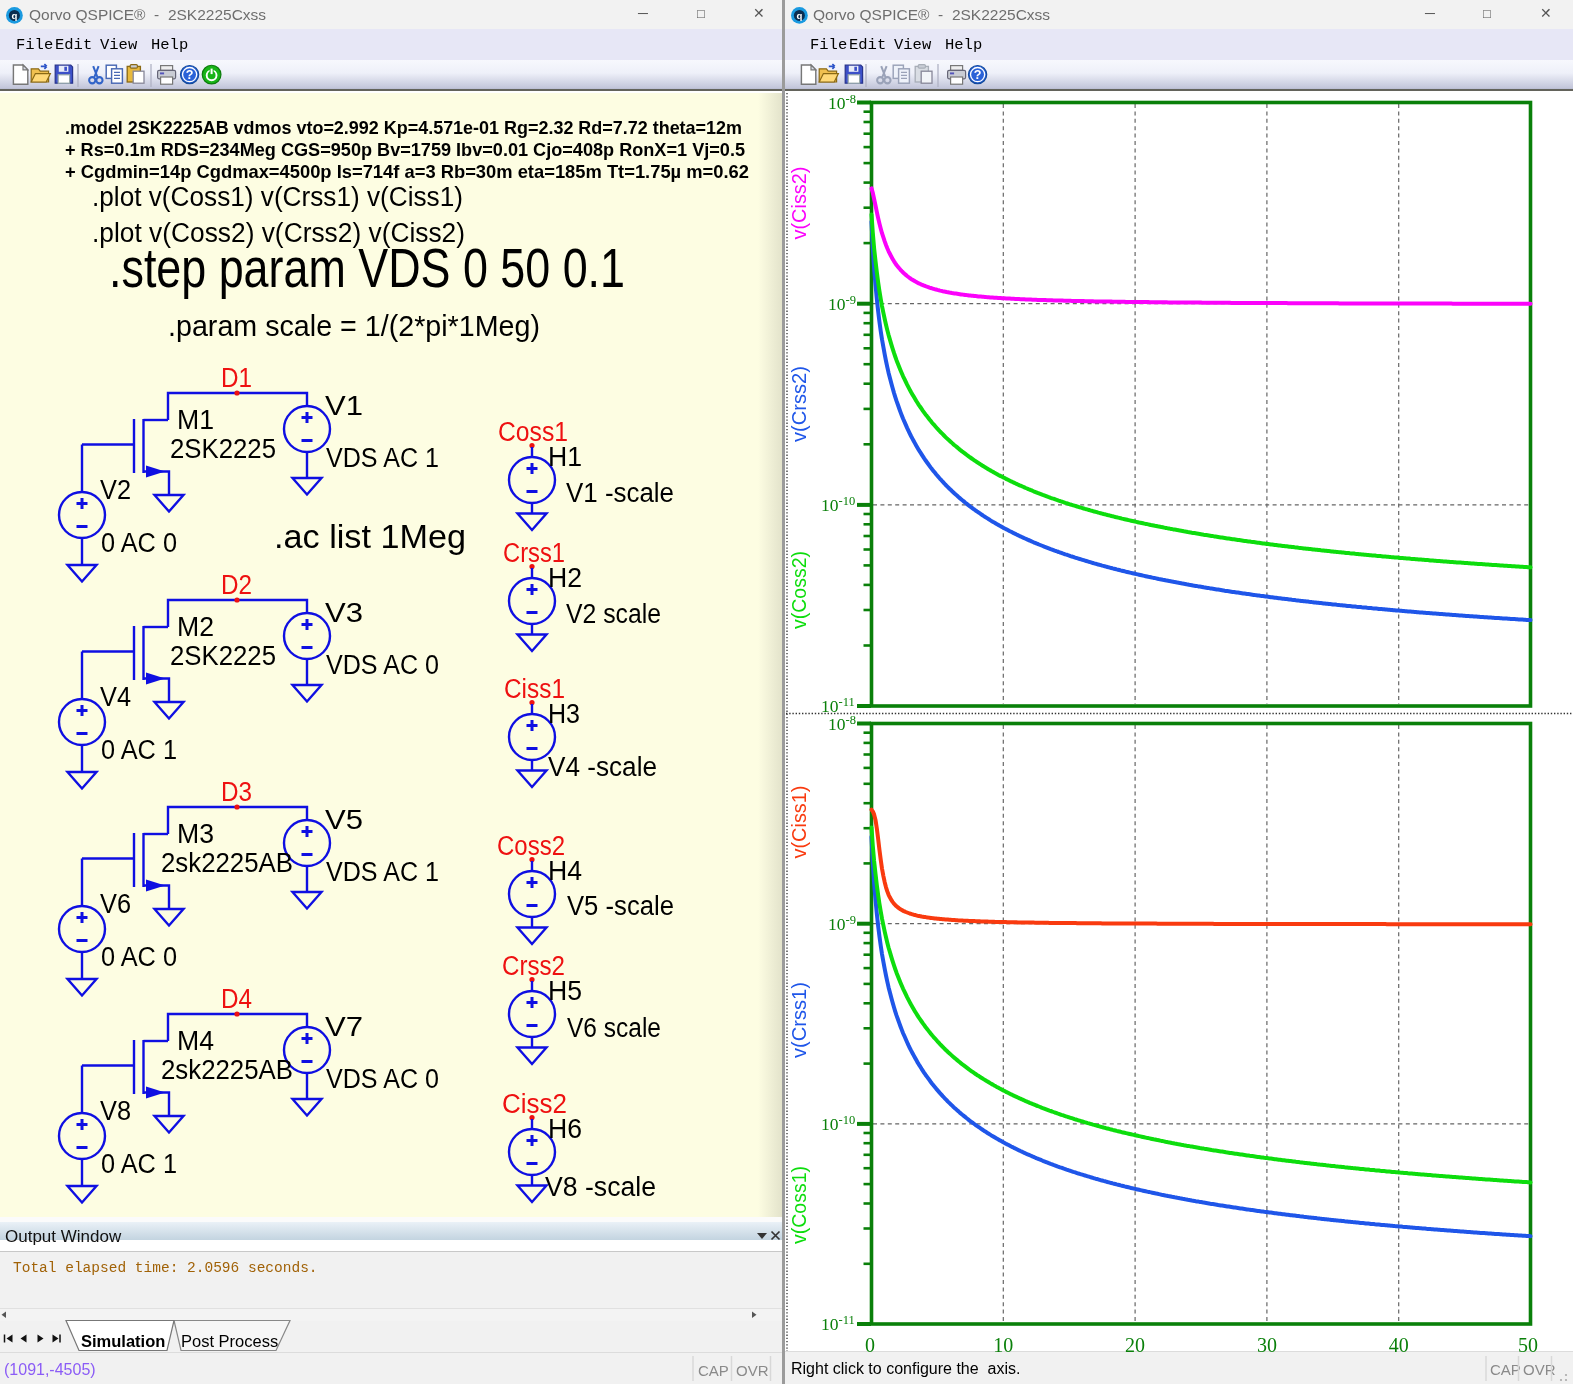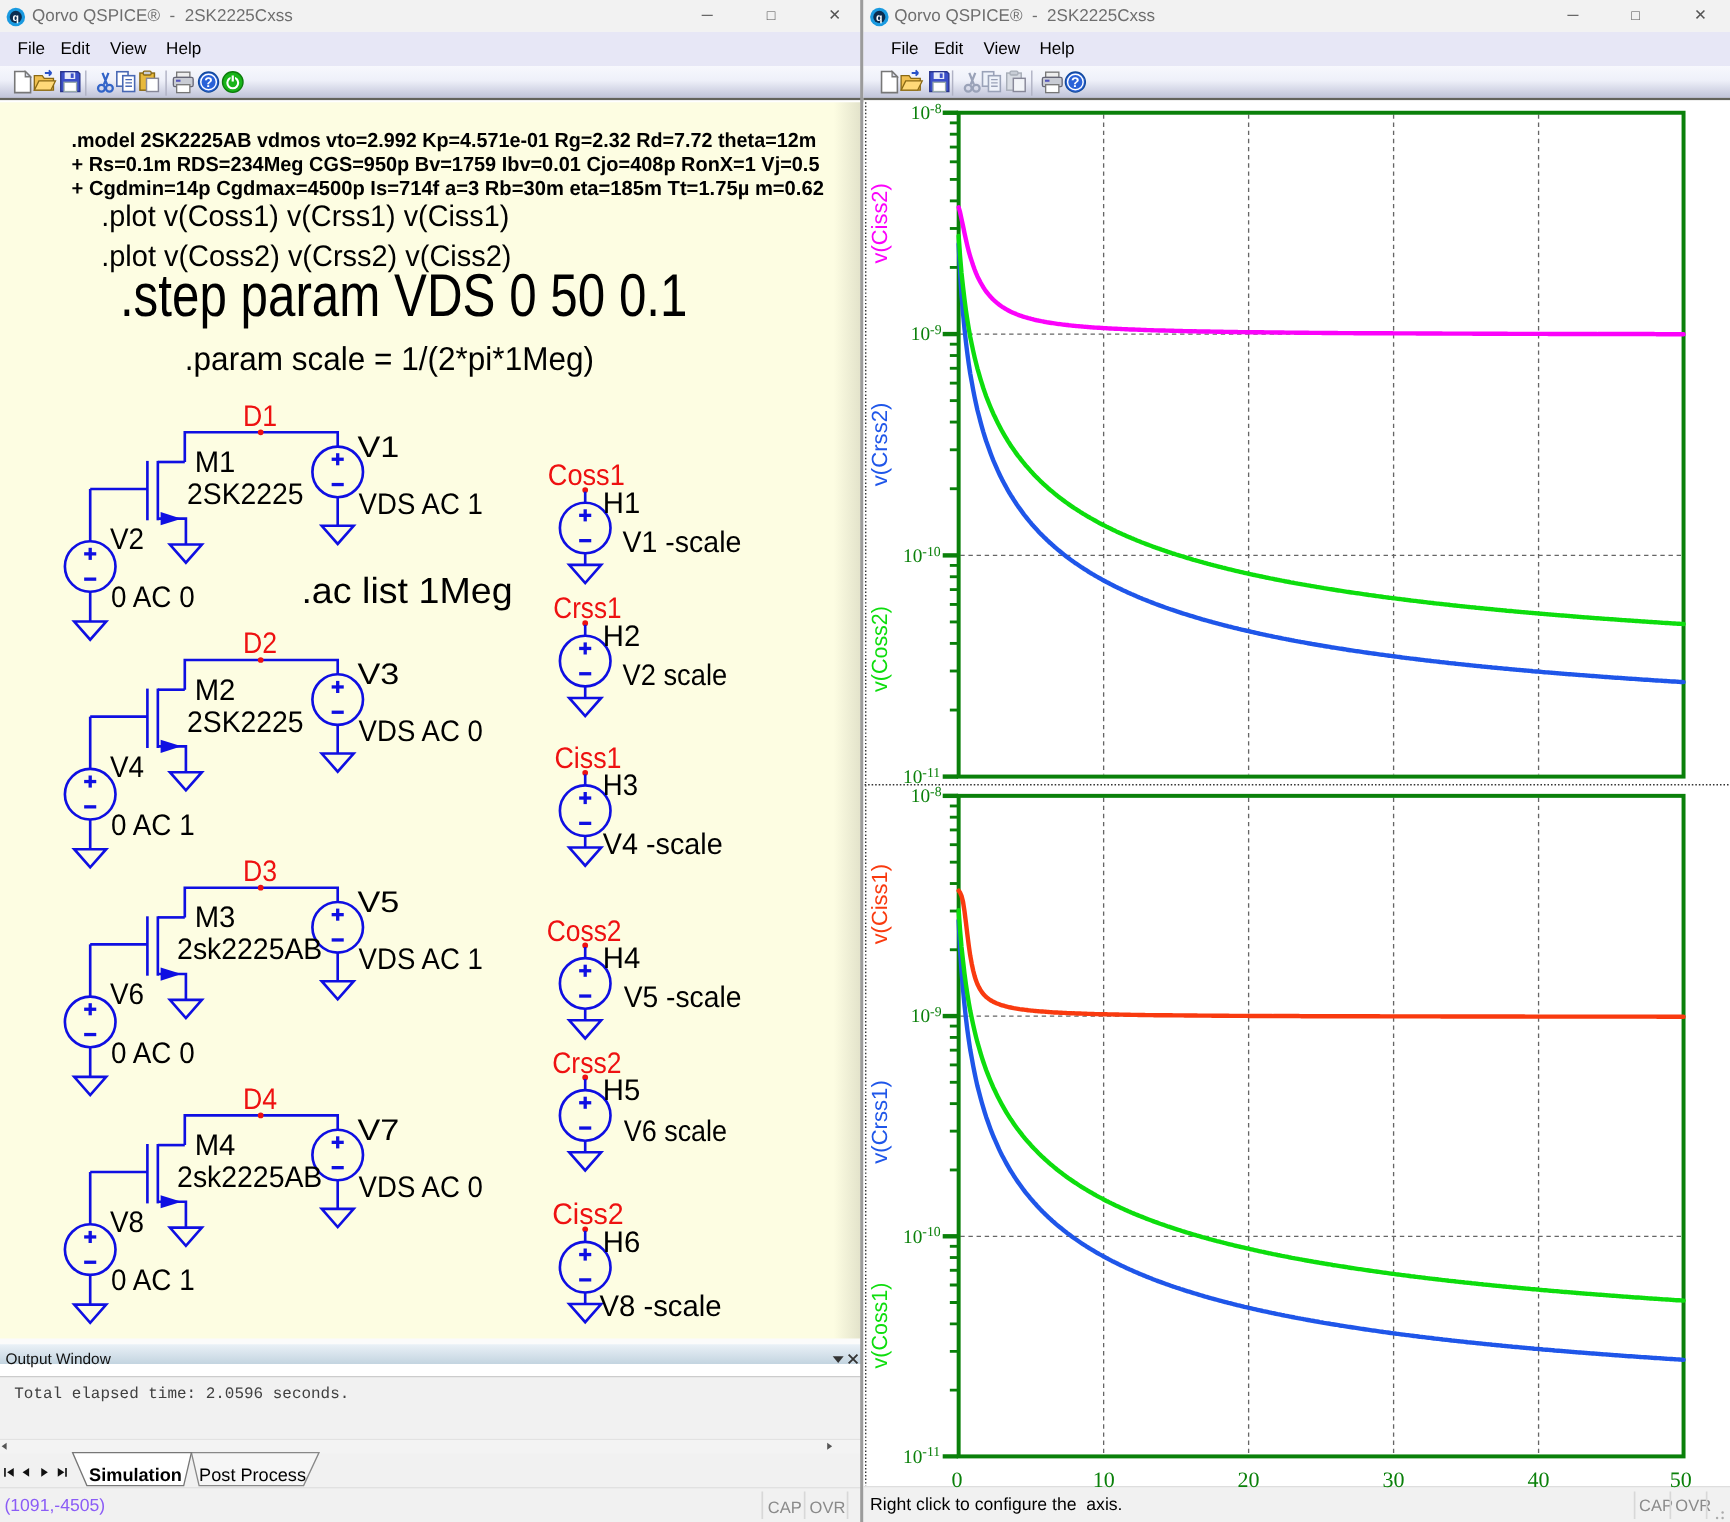--- a/index.html
+++ b/index.html
@@ -1,19 +1,19 @@
 <!DOCTYPE html>
 <html><head><meta charset="utf-8"><style>
 * { margin:0; padding:0; box-sizing:border-box; }
 html,body { width:1573px; height:1384px; overflow:hidden; font-family:"Liberation Sans",sans-serif; }
 #page { position:relative; width:1573px; height:1384px; background:#fff; }
 .abs { position:absolute; }
 .title { height:29px; background:#f2f2f2; color:#6e6e6e; font-size:15.5px; }
 .menu  { height:31px; background:#e7e7f6; color:#000; font-size:15.5px; }
-.mi { position:absolute; top:7px; }
+.mi { position:absolute; top:7px;font-family:Liberation Mono, monospace; }
 .tool { height:31px; background:linear-gradient(#f7f8fd 0%,#eef0f9 45%,#c3c6da 96%,#b8bbd0 100%); border-bottom:2px solid #63635b; }
 .btn { position:absolute; top:5px; color:#555; font-size:14px; }
 svg text { font-family:"Liberation Sans",sans-serif; }
 .st  { font-size:27px; fill:#000; }
 .mod { font-size:18.5px; font-weight:bold; fill:#000; }
 .big { font-size:55px; fill:#000; }
 .med { font-size:30px; fill:#000; }
 .ac  { font-size:33px; fill:#000; }
 .w   { stroke:#0f0fe2; stroke-width:2.4; }
 .pm  { stroke:#0f0fe2; stroke-width:3; }
@@ -35,25 +35,25 @@
   <div class="abs menu" style="left:0;top:29px;width:784px;">
     <span class="mi" style="left:16px;">File</span>
       <span class="mi" style="left:55px;">Edit</span>
     <span class="mi" style="left:100px;">View</span>
       <span class="mi" style="left:151px;">Help</span>
   </div>
   <div class="abs tool" style="left:0;top:60px;width:784px;"></div>
   <div class="abs" style="left:0;top:93px;width:784px;height:1124px;background:#fdfde2;"></div>
   <div class="abs" style="left:758px;top:93px;width:24px;height:1124px;background:linear-gradient(to right,rgba(150,150,135,0),rgba(150,150,135,0.25));"></div>
   <div class="abs" style="left:0;top:1217px;width:784px;height:5px;background:#fbfbfb;"></div>
-  <div class="abs" style="left:0;top:1222px;width:784px;height:18px;background:linear-gradient(#eaf1f7,#c3d4e0);font-size:14px;color:#111;">
+  <div class="abs" style="left:0;top:1222px;width:784px;height:18px;background:linear-gradient(#eaf1f7,#c3d4e0);font-size:17px;color:#111;">
     <span style="position:absolute;left:5px;top:5px;">Output Window</span>
   </div>
   <div class="abs" style="left:0;top:1251px;width:784px;height:57px;background:#f1f1f1;border-top:1px solid #c8c8c8;">
-    <span style="position:absolute;left:13px;top:8px;font-family:'Liberation Mono',monospace;font-size:14.5px;color:#404040;">Total elapsed time: 2.0596 seconds.</span>
+    <span style="position:absolute;left:13px;top:8px;font-family:'Liberation Mono',monospace;font-size:14.5px;color:#a16207;">Total elapsed time: 2.0596 seconds.</span>
   </div>
   <div class="abs" style="left:0;top:1308px;width:784px;height:13px;background:#f3f3f3;border-top:1px solid #e0e0e0;"></div>
   <div class="abs" style="left:0;top:1321px;width:784px;height:31px;background:#f1f1f1;"></div>
   <div class="abs" style="left:0;top:1352px;width:784px;height:32px;background:#f1f1f1;border-top:1px solid #dcdcdc;font-size:16px;">
     <span style="position:absolute;left:4px;top:8px;color:#8b5cf6;">(1091,-4505)</span>
     <span style="position:absolute;left:698px;top:9px;color:#8a8a8a;font-size:15px;">CAP</span>
     <span style="position:absolute;left:736px;top:9px;color:#8a8a8a;font-size:15px;">OVR</span>
   </div>
   <div class="abs" style="left:782px;top:0;width:3px;height:1384px;background:#9b9b9b;"></div>
 

